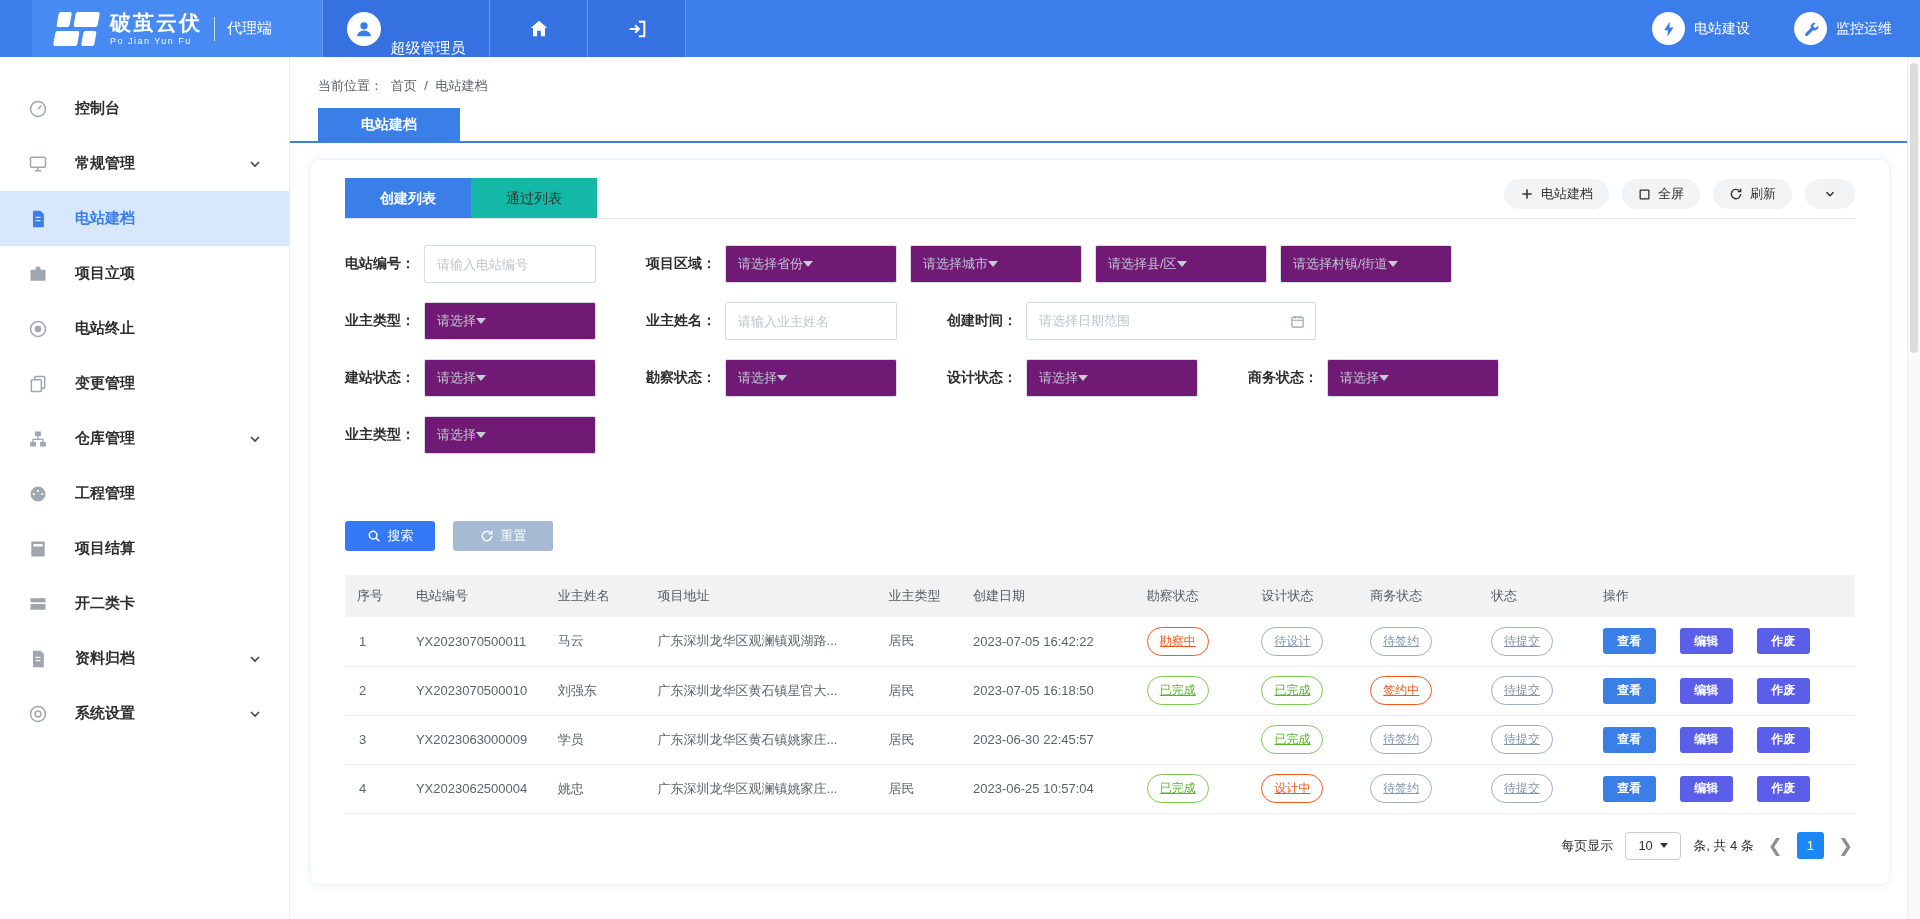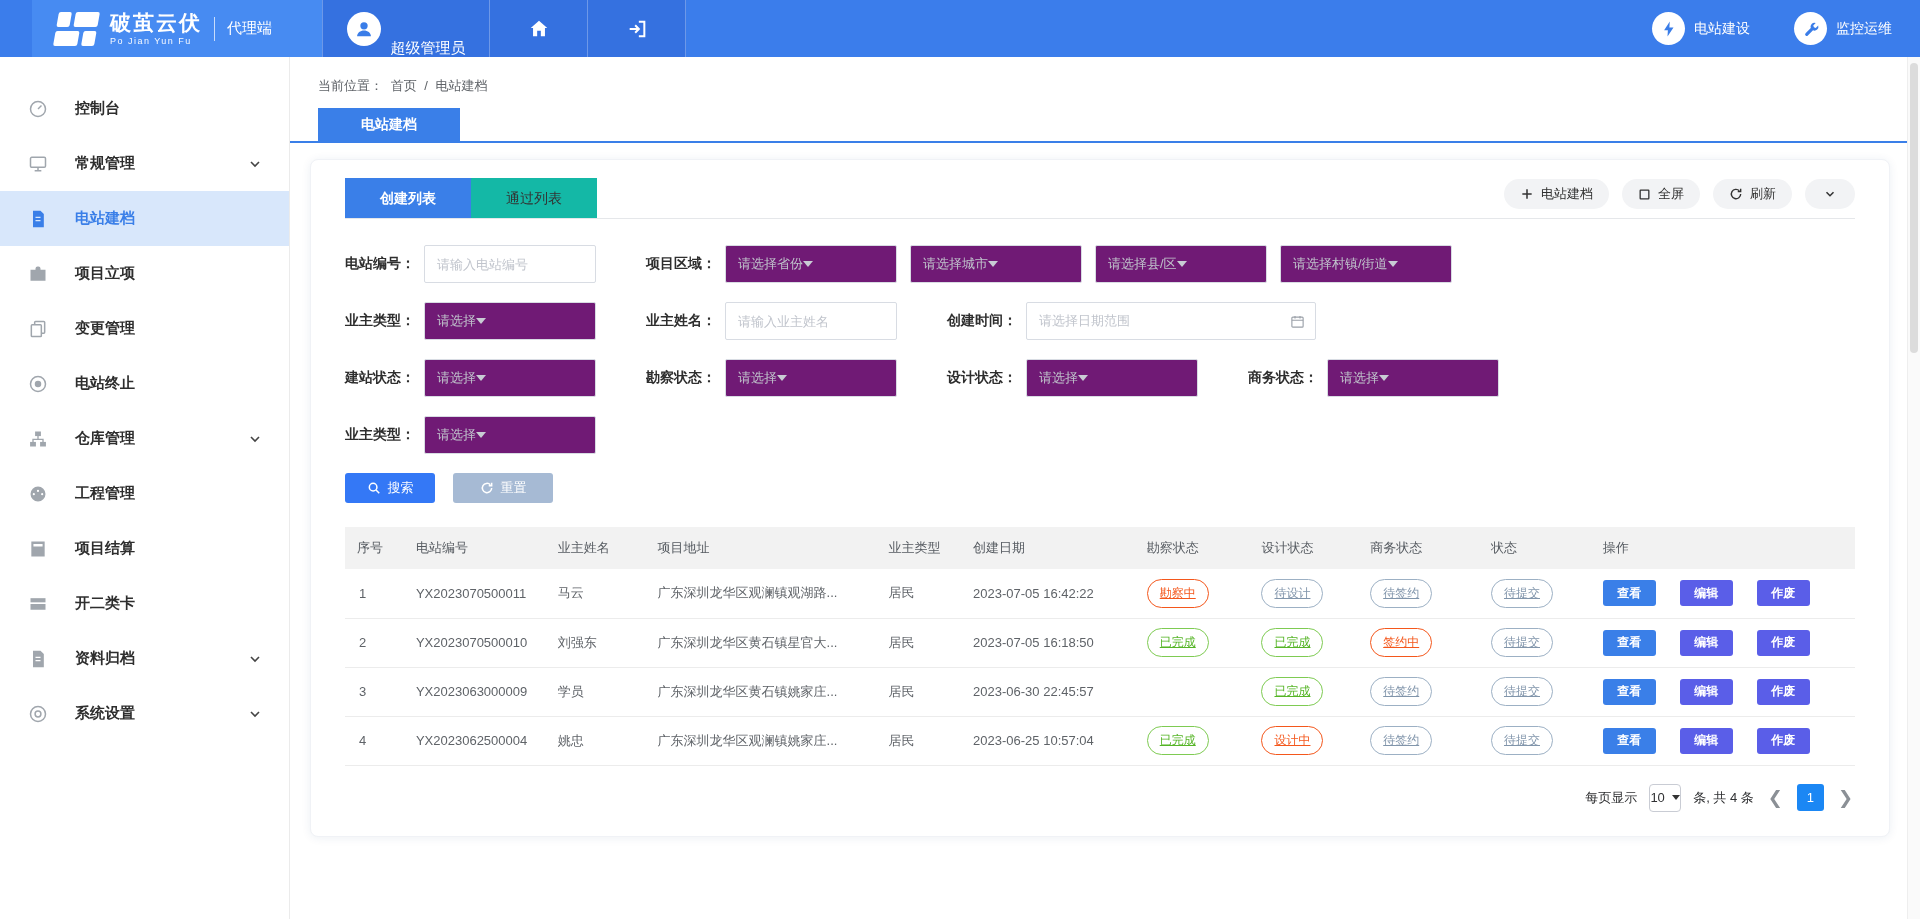--- a/index.html
+++ b/index.html
@@ -80,21 +80,21 @@
   .fselect { width:172px; height:38px; border:1px solid #d8dce3; border-radius:2px; padding:0 0 0 12px;
     font-size:13px; color:#c0c4cc; display:flex; align-items:center; justify-content:flex-start;
     background:#701a75; cursor:pointer; }
   .fsel-caret { width:0; height:0; border-left:5px solid transparent; border-right:5px solid transparent;
     border-top:6px solid #c8ccd4; }
   .region-set { display:flex; gap:13px; }
   .fdate { width:290px; height:38px; border:1px solid #d8dce3; border-radius:2px; padding:0 10px 0 12px;
     font-size:13px; color:#c0c4cc; display:flex; align-items:center; justify-content:space-between; cursor:pointer; }
   .btnrow { display:flex; gap:18px; margin-top:3px; }
   .btn { height:30px; border:none; border-radius:3px; color:#fff; font-size:13px; display:inline-flex;
-    align-items:center; justify-content:center; gap:7px; cursor:pointer; font-family:inherit; }
+    align-items:center; justify-content:center; gap:7px; cursor:pointer; font-family:inherit;margin-top:48px; }
   .btn-search { width:90px; background:#3478f6; }
   .btn-reset { width:100px; background:#a6bad4; }
 
   
   table { width:100%; border-collapse:collapse; margin-top:24px; table-layout:fixed; }
   thead th { background:#f2f2f2; height:42px; font-size:13px; font-weight:normal; color:#555a60;
     text-align:left; padding:0 6px; }
   thead th:first-child { padding-left:12px; }
   tbody td { height:49px; border-bottom:1px solid #ececec; font-size:13px; color:#5f6368; padding:0 6px; }
   tbody td:first-child { padding-left:14px; }
@@ -105,21 +105,21 @@
   .tone-wait { color:#8195ab; border-color:#9cb0c4; }
   .actions { display:flex; gap:24px;font-weight:bold; }
   .abtn { width:53px; height:26px; border-radius:3px; color:#fff; font-size:12px; display:inline-flex;
     align-items:center; justify-content:center; cursor:pointer; }
   .abtn-view { background:#3a7fe8; }
   .abtn-indigo { background:#5a5ee8; }
 
   
   .pagination { display:flex; justify-content:flex-end; align-items:center; gap:12px; margin-top:18px;
     font-size:13px; color:#303133; }
-  .per-select { width:32px; height:28px; border:1px solid #c9ccd4; border-radius:4px; display:inline-flex;
+  .per-select { width:56px; height:28px; border:1px solid #c9ccd4; border-radius:4px; display:inline-flex;
     align-items:center; justify-content:center; gap:7px; cursor:pointer; background:#fff; }
   .pg-caret { width:0; height:0; border-left:4px solid transparent; border-right:4px solid transparent;
     border-top:5px solid #333; }
   .pg-arrow { color:#8b9096; font-size:18px; cursor:pointer; padding:0 2px; line-height:1; }
   .pg-num { width:27px; height:27px; background:#1b87f4; color:#fff; border-radius:3px; display:inline-flex;
     align-items:center; justify-content:center; font-size:13px; cursor:pointer; }
 
   
   .scrollbar { position:absolute; top:57px; right:0; width:13px; height:862px; background:#fafafa;
     border-left:1px solid #eeeeee; }
@@ -221,32 +221,32 @@
 
   <div class="side-item">
     <svg class="sicon" viewBox="0 0 24 24" fill="currentColor">
       <path d="M9 7V5.5A2.5 2.5 0 0 1 11.5 3h1A2.5 2.5 0 0 1 15 5.5V7h6v13H3V7z"></path>
     </svg>
     <span class="slabel">项目立项</span>
   </div>
 
   <div class="side-item">
     <svg class="sicon" viewBox="0 0 24 24" fill="none" stroke="currentColor" stroke-width="1.8">
+      <circle cx="12" cy="12" r="9"></circle>
+        <circle cx="12" cy="12" r="3" fill="currentColor"></circle>
+    </svg>
+    <span class="slabel">电站终止</span>
+  </div>
+
+  <div class="side-item">
+    <svg class="sicon" viewBox="0 0 24 24" fill="none" stroke="currentColor" stroke-width="1.8">
       <rect x="8" y="3" width="12" height="14" rx="1"></rect>
         <rect x="4" y="7" width="12" height="14" rx="1" fill="#fff"></rect>
     </svg>
     <span class="slabel">变更管理</span>
-  </div>
-
-  <div class="side-item">
-    <svg class="sicon" viewBox="0 0 24 24" fill="none" stroke="currentColor" stroke-width="1.8">
-      <circle cx="12" cy="12" r="9"></circle>
-        <circle cx="12" cy="12" r="3" fill="currentColor"></circle>
-    </svg>
-    <span class="slabel">电站终止</span>
   </div>
 
   <div class="side-item">
     <svg class="sicon" viewBox="0 0 24 24" fill="currentColor">
       <rect x="8.5" y="3" width="7" height="5.5"></rect>
         <rect x="2.5" y="15.5" width="7" height="5.5"></rect>
         <rect x="14.5" y="15.5" width="7" height="5.5"></rect>
       <path d="M12 8.5v4M6 15.5v-3h12v3" fill="none" stroke="currentColor" stroke-width="1.6"></path>
     </svg>
     <span class="slabel">仓库管理</span>

